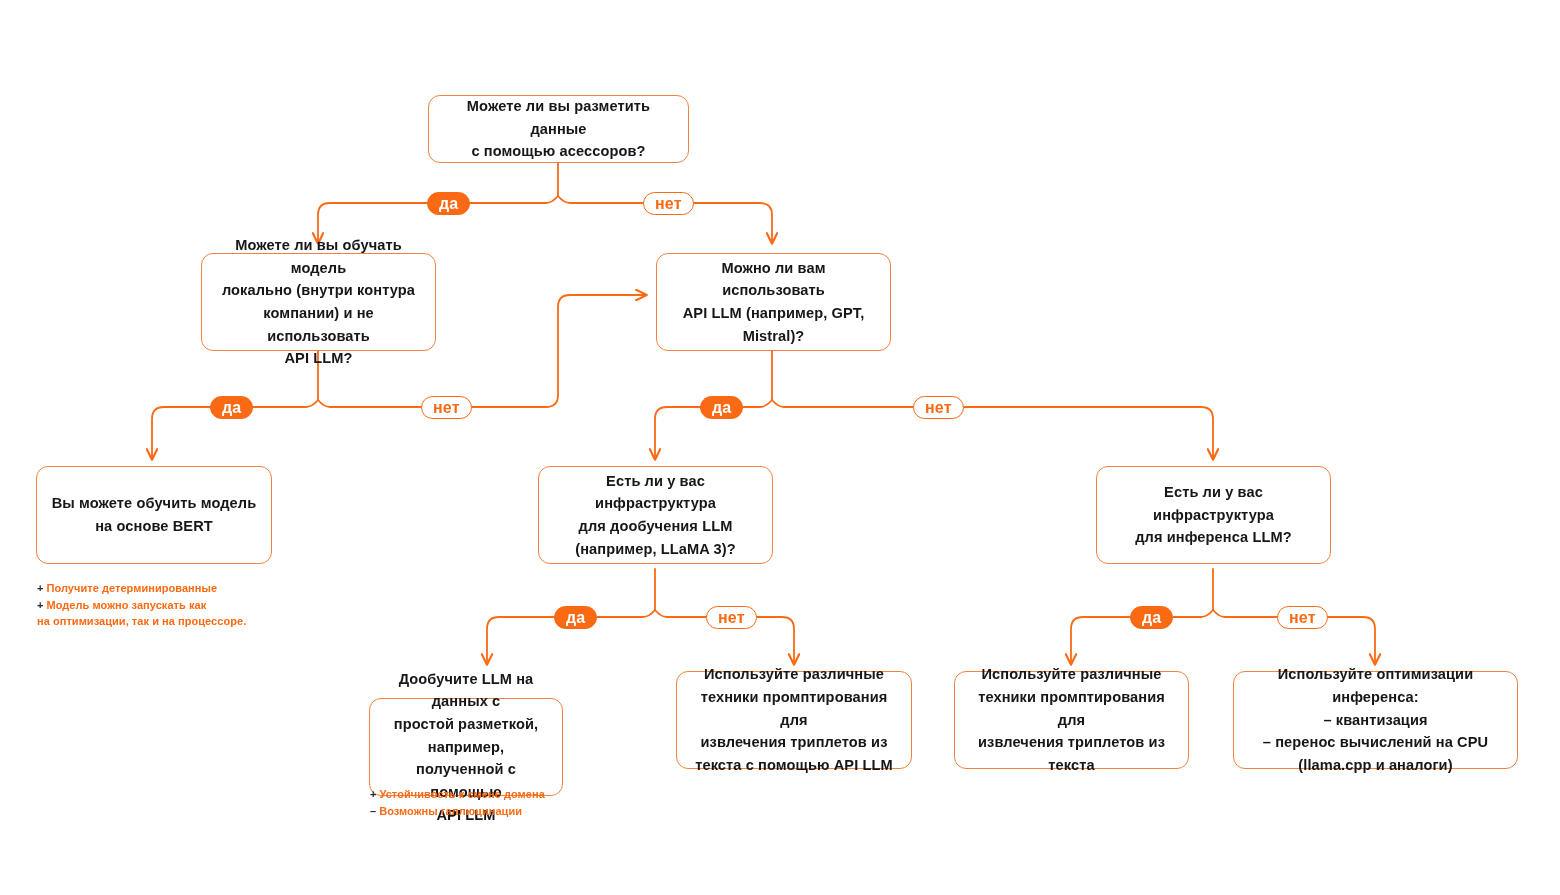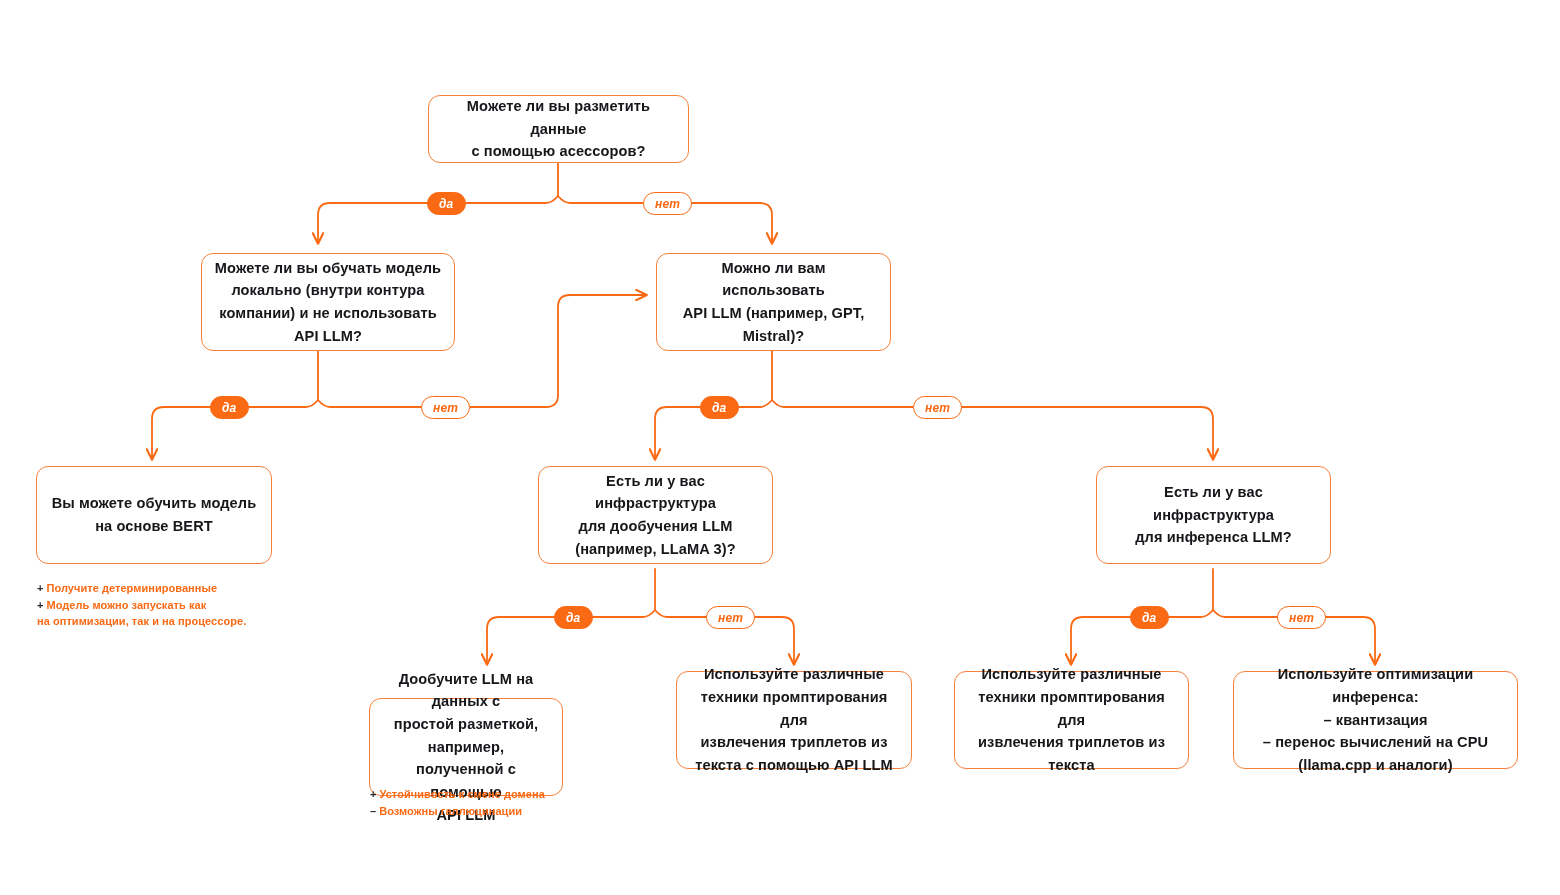--- a/index.html
+++ b/index.html
@@ -45,25 +45,24 @@
     white-space: pre-line;
   }
   .pill {
     position: absolute;
     box-sizing: border-box;
     height: 23px;
     border-radius: 12px;
     display: flex;
     align-items: center;
     justify-content: center;
-    font-size: 12px;
+    font-size: 16px;
     font-weight: 700;
     letter-spacing: 0.2px;
     padding: 0 11px;
-    font-style: italic;
   }
   .pill.yes {
     background: #FA6A14;
     border: 1.6px solid #FA6A14;
     color: #ffffff;
   }
   .pill.no {
     background: #ffffff;
     border: 1.6px solid #FA6A14;
     color: #FA6A14;
@@ -118,21 +117,21 @@
 
       <path d="M 1213 569 L 1213 610"></path>
       <path d="M 1213 610 Q 1207 617 1201 617 L 1083 617 Q 1071 617 1071 629 L 1071 664" marker-end="url(#arw)"></path>
       <path d="M 1213 610 Q 1219 617 1225 617 L 1363 617 Q 1375 617 1375 629 L 1375 664" marker-end="url(#arw)"></path>
     </g>
   </svg>
 
   <div class="node" style="left:428px; top:95px; width:261px; height:68px;">Можете ли вы разметить данные
 с помощью асессоров?</div>
 
-  <div class="node" style="left:201px; top:253px; width:254px; height:98px;">Можете ли вы обучать модель
+  <div class="node" style="left:201px; top:253px; width:235px; height:98px;">Можете ли вы обучать модель
 локально (внутри контура
 компании) и не использовать
 API LLM?</div>
 
   <div class="node" style="left:656px; top:253px; width:235px; height:98px;">Можно ли вам использовать
 API LLM (например, GPT,
 Mistral)?</div>
 
   <div class="node" style="left:36px; top:466px; width:236px; height:98px;">Вы можете обучить модель
 на основе BERT</div>

